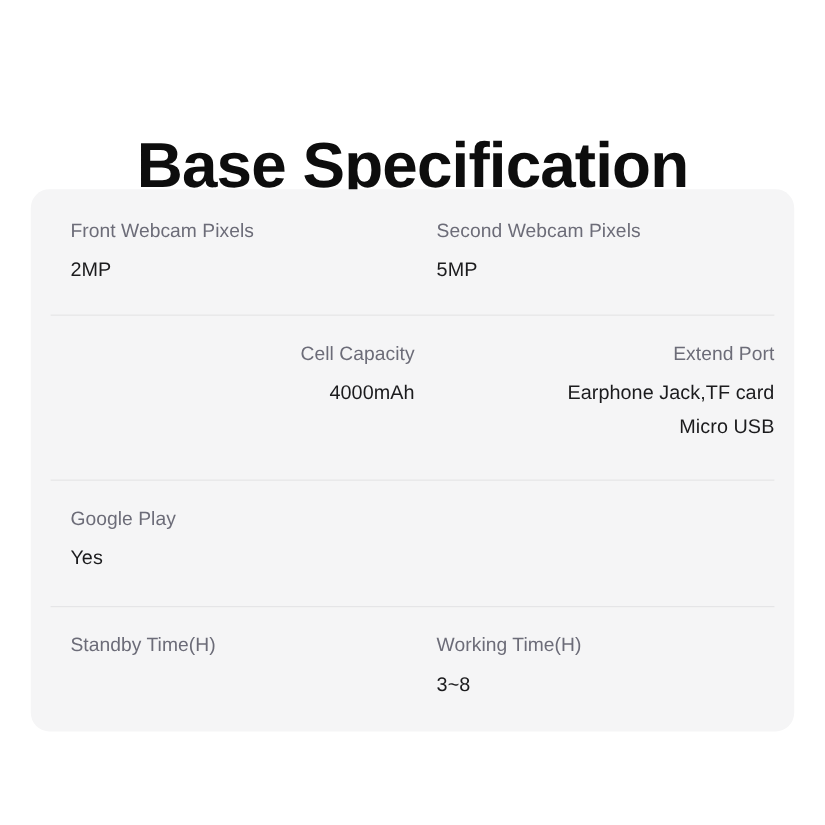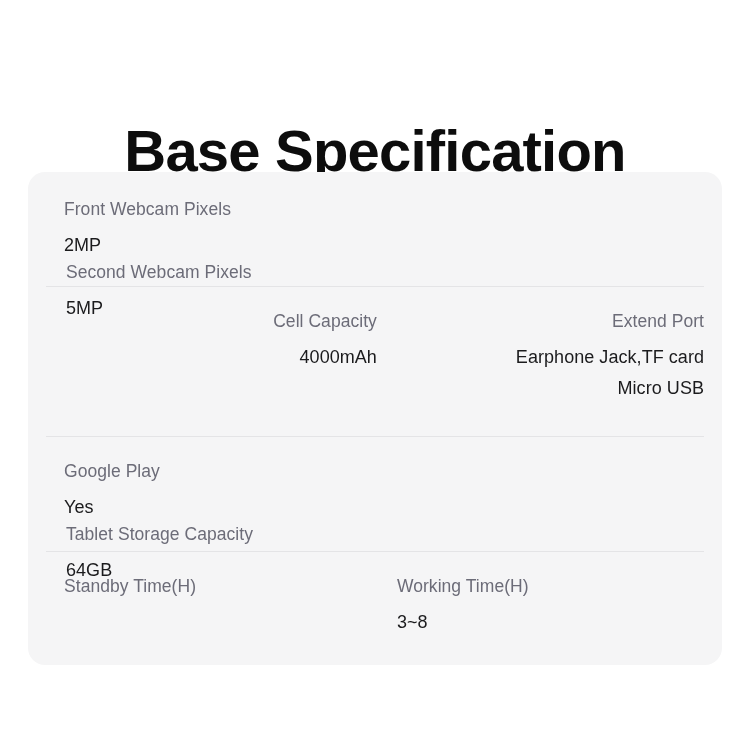--- a/index.html
+++ b/index.html
@@ -63,21 +63,21 @@
     align-items: flex-start;
     box-sizing: border-box;
     border-top: 1px solid #e4e4e6;
     padding-top: 23px;
   }
   .spec-row:first-child {
     border-top: 0 none;
     padding-top: 26px;
   }
 
-  .spec-row--r1 { height: 114px; flex-direction: column; }
+  .spec-row--r1 { height: 114px; }
   .spec-row--r2 { height: 150px; text-align: right; }
   .spec-row--r3 { height: 115px; flex-direction: column; }
   .spec-row--r4 { height: 114px; }
 
   .spec-cell {
     box-sizing: border-box;
   }
   .spec-cell--left  { width: 340px; padding-left: 18px; }
   .spec-cell--right { width: 336px; padding-left: 20px; }
 
@@ -133,24 +133,20 @@
           <div class="spec-value is-multiline">Earphone Jack,TF card
 Micro USB</div>
         </div>
       </div>
 
       <div class="spec-row spec-row--r3">
         <div class="spec-cell spec-cell--left">
           <div class="spec-label">Google Play</div>
           <div class="spec-value">Yes</div>
         </div>
-        <div class="spec-cell spec-cell--right">
-          <div class="spec-label">Tablet Storage Capacity</div>
-          <div class="spec-value">64GB</div>
-        </div>
       </div>
 
       <div class="spec-row spec-row--r4">
         <div class="spec-cell spec-cell--left">
           <div class="spec-label">Standby Time(H)</div>
         </div>
         <div class="spec-cell spec-cell--right">
           <div class="spec-label">Working Time(H)</div>
           <div class="spec-value">3~8</div>
         </div>

